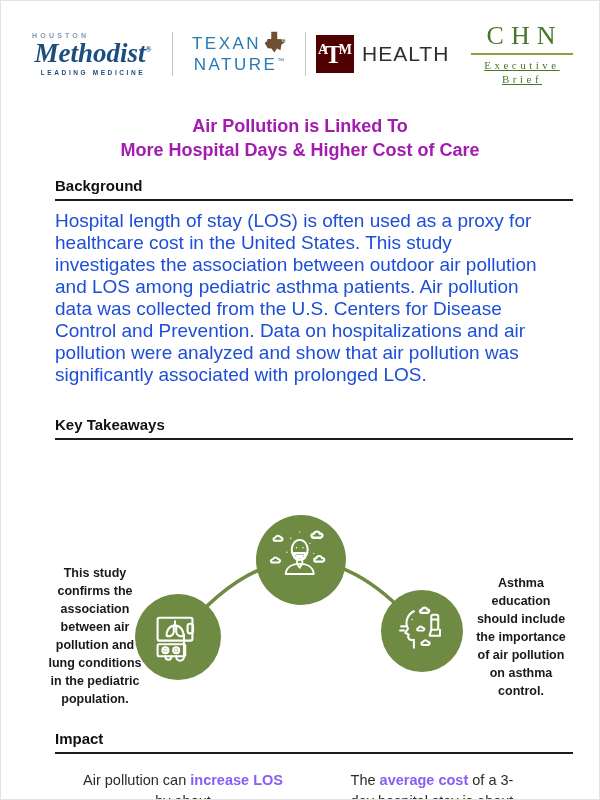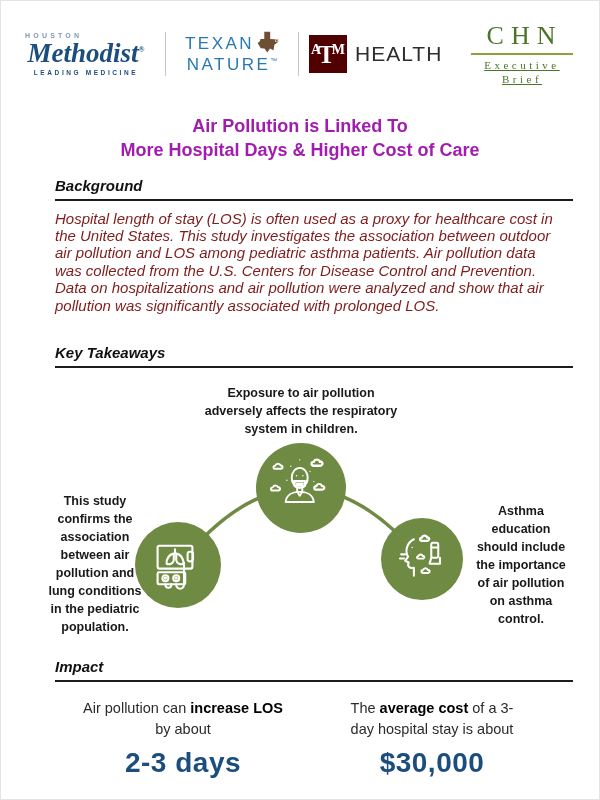--- a/index.html
+++ b/index.html
@@ -2,21 +2,21 @@
 <html><head>
 <meta charset="utf-8">
 <style>
   html,body{margin:0;padding:0;background:#fff;}
   .page{
     position:relative;width:600px;height:800px;box-sizing:border-box;
     background:#fff;border:1px solid #e3e3e3;overflow:hidden;
     font-family:"Liberation Sans",sans-serif;color:#161616;
   }
   
-  .logos{display:flex;align-items:center;padding:22px 16px 0 16px;height:62px;}
+  .logos{display:flex;align-items:center;padding:22px 16px 0 23px;height:62px;}
   .logo-divider{width:1px;height:44px;background:#c6c6c6;margin:0 10px;}
   .logo-methodist{width:138px;text-align:center;line-height:1;}
   .hm-city{font-size:7px;letter-spacing:3.2px;color:#8099b0;font-weight:bold;text-align:left;margin-left:8px;}
   .hm-name{font-family:"Liberation Serif",serif;font-style:italic;font-weight:bold;
            font-size:27px;color:#1b4e7e;margin-top:1px;}
   .hm-name sup{font-size:8px;font-style:normal;}
   .hm-tagline{font-size:6.5px;letter-spacing:2.6px;color:#1b4e7e;font-weight:bold;margin-top:3px;}
   .logo-tbn{text-align:center;line-height:1;width:112px;}
   .tbn-row{display:flex;align-items:flex-start;justify-content:center;gap:3px;}
   .tbn-word{font-size:17px;font-weight:normal;color:#2979b3;letter-spacing:2.5px;}
@@ -32,46 +32,46 @@
   .tamu-box .t{font-size:25px;line-height:1;margin:0 -3px;}
   .tamu-word{font-size:21px;color:#2e2e2e;letter-spacing:1px;font-weight:400;}
   .logo-chn{margin-left:auto;text-align:center;line-height:1;padding-right:10px;}
   .chn-acronym{font-family:"Liberation Serif",serif;font-size:26px;color:#4a7628;letter-spacing:7px;margin-left:5px;}
   .chn-rule{height:2px;background:#8aa33c;margin:4px 0 5px 0;width:102px;}
   .chn-line{font-family:"Liberation Serif",serif;font-size:11px;color:#4a7628;letter-spacing:3.5px;text-decoration:underline;}
   .chn-line2{margin-top:3px;}
   
   .doc-title{margin-top:29px;text-align:center;font-size:18px;font-weight:bold;line-height:1.35;color:#a21caf;}
   
-  .section{margin:0 26px 0 54px;font-style:italic;}
+  .section{margin:0 26px 0 54px;}
   .section-heading{font-size:15px;font-weight:bold;color:#111;
     padding-bottom:5px;border-bottom:2px solid #1c1c1c;}
   .bg-section{margin-top:14px;}
-  .bg-body{margin-top:9px;font-size:15px;line-height:1.16;color:#7f1d1d;width:500px;}
+  .bg-body{margin-top:9px;font-size:19px;line-height:1.16;color:#1d4ed8;width:500px;}
   .kt-section{margin-top:30px;}
   
   .diagram{position:relative;height:270px;margin-top:12px;}
   .arc-svg{position:absolute;left:0;top:0;}
   .kt-text{position:absolute;font-size:12.5px;font-weight:bold;line-height:1.44;text-align:center;color:#191919;}
   .kt-center-text{left:200px;top:4px;width:200px;}
   .kt-left-text{left:42px;top:112px;width:104px;}
   .kt-right-text{left:470px;top:122px;width:100px;}
   .kt-circle{position:absolute;border-radius:50%;background:#6e8a43;display:flex;align-items:center;justify-content:center;}
   .kt-circle svg{display:block;}
   .circle-left{left:134px;top:142px;width:86px;height:86px;}
   .circle-center{left:255px;top:63px;width:90px;height:90px;}
   .circle-right{left:380px;top:138px;width:82px;height:82px;}
   
   .impact-section{margin-top:8px;}
   .stats{display:flex;justify-content:center;gap:52px;margin-top:16px;}
   .stat{text-align:center;}
   .stat-1{width:212px;}
   .stat-2{width:182px;}
   .stat-text{font-size:14.5px;line-height:1.45;color:#2b2b2b;}
-  .stat-text b{color:#000000;}
+  .stat-text b{color:#8b5cf6;}
   .stat-value{margin-top:7px;font-size:28px;font-weight:bold;color:#1c4e7d;letter-spacing:0.5px;}
 </style>
 </head>
 <body>
 
 <div class="page">
 
   <div class="logos">
     <div class="logo-methodist">
       <div class="hm-city">HOUSTON</div>
@@ -120,21 +120,20 @@
 
   <div class="section kt-section">
     <div class="section-heading">Key Takeaways</div>
   </div>
 
   <div class="diagram">
     <svg class="arc-svg" width="600" height="270" viewBox="0 0 600 270">
       <path d="M 177 186 Q 299 34 421 180" fill="none" stroke="#6e8a43" stroke-width="3.5"></path>
     </svg>
 
-    <div class="kt-text kt-center-text">Exposure to air pollution adversely affects the respiratory system in children.</div>
     <div class="kt-text kt-left-text">This study confirms the association between air pollution and lung conditions in the pediatric population.</div>
     <div class="kt-text kt-right-text">Asthma education should include the importance of air pollution on asthma control.</div>
 
     <div class="kt-circle circle-left">
       <svg width="60" height="60" viewBox="0 0 100 100" fill="none" stroke="#ffffff" stroke-width="3.5" stroke-linecap="round" stroke-linejoin="round">
         <rect x="16" y="18" width="58" height="38" rx="3"></rect>
         <path d="M45 24 v7"></path>
         <path d="M43 31 C35 32 30 41 31 48 C36 50 42 48 43 42 Z"></path>
         <path d="M47 31 C55 32 60 41 59 48 C54 50 48 48 47 42 Z"></path>
         <rect x="16" y="62" width="46" height="20" rx="2"></rect>

